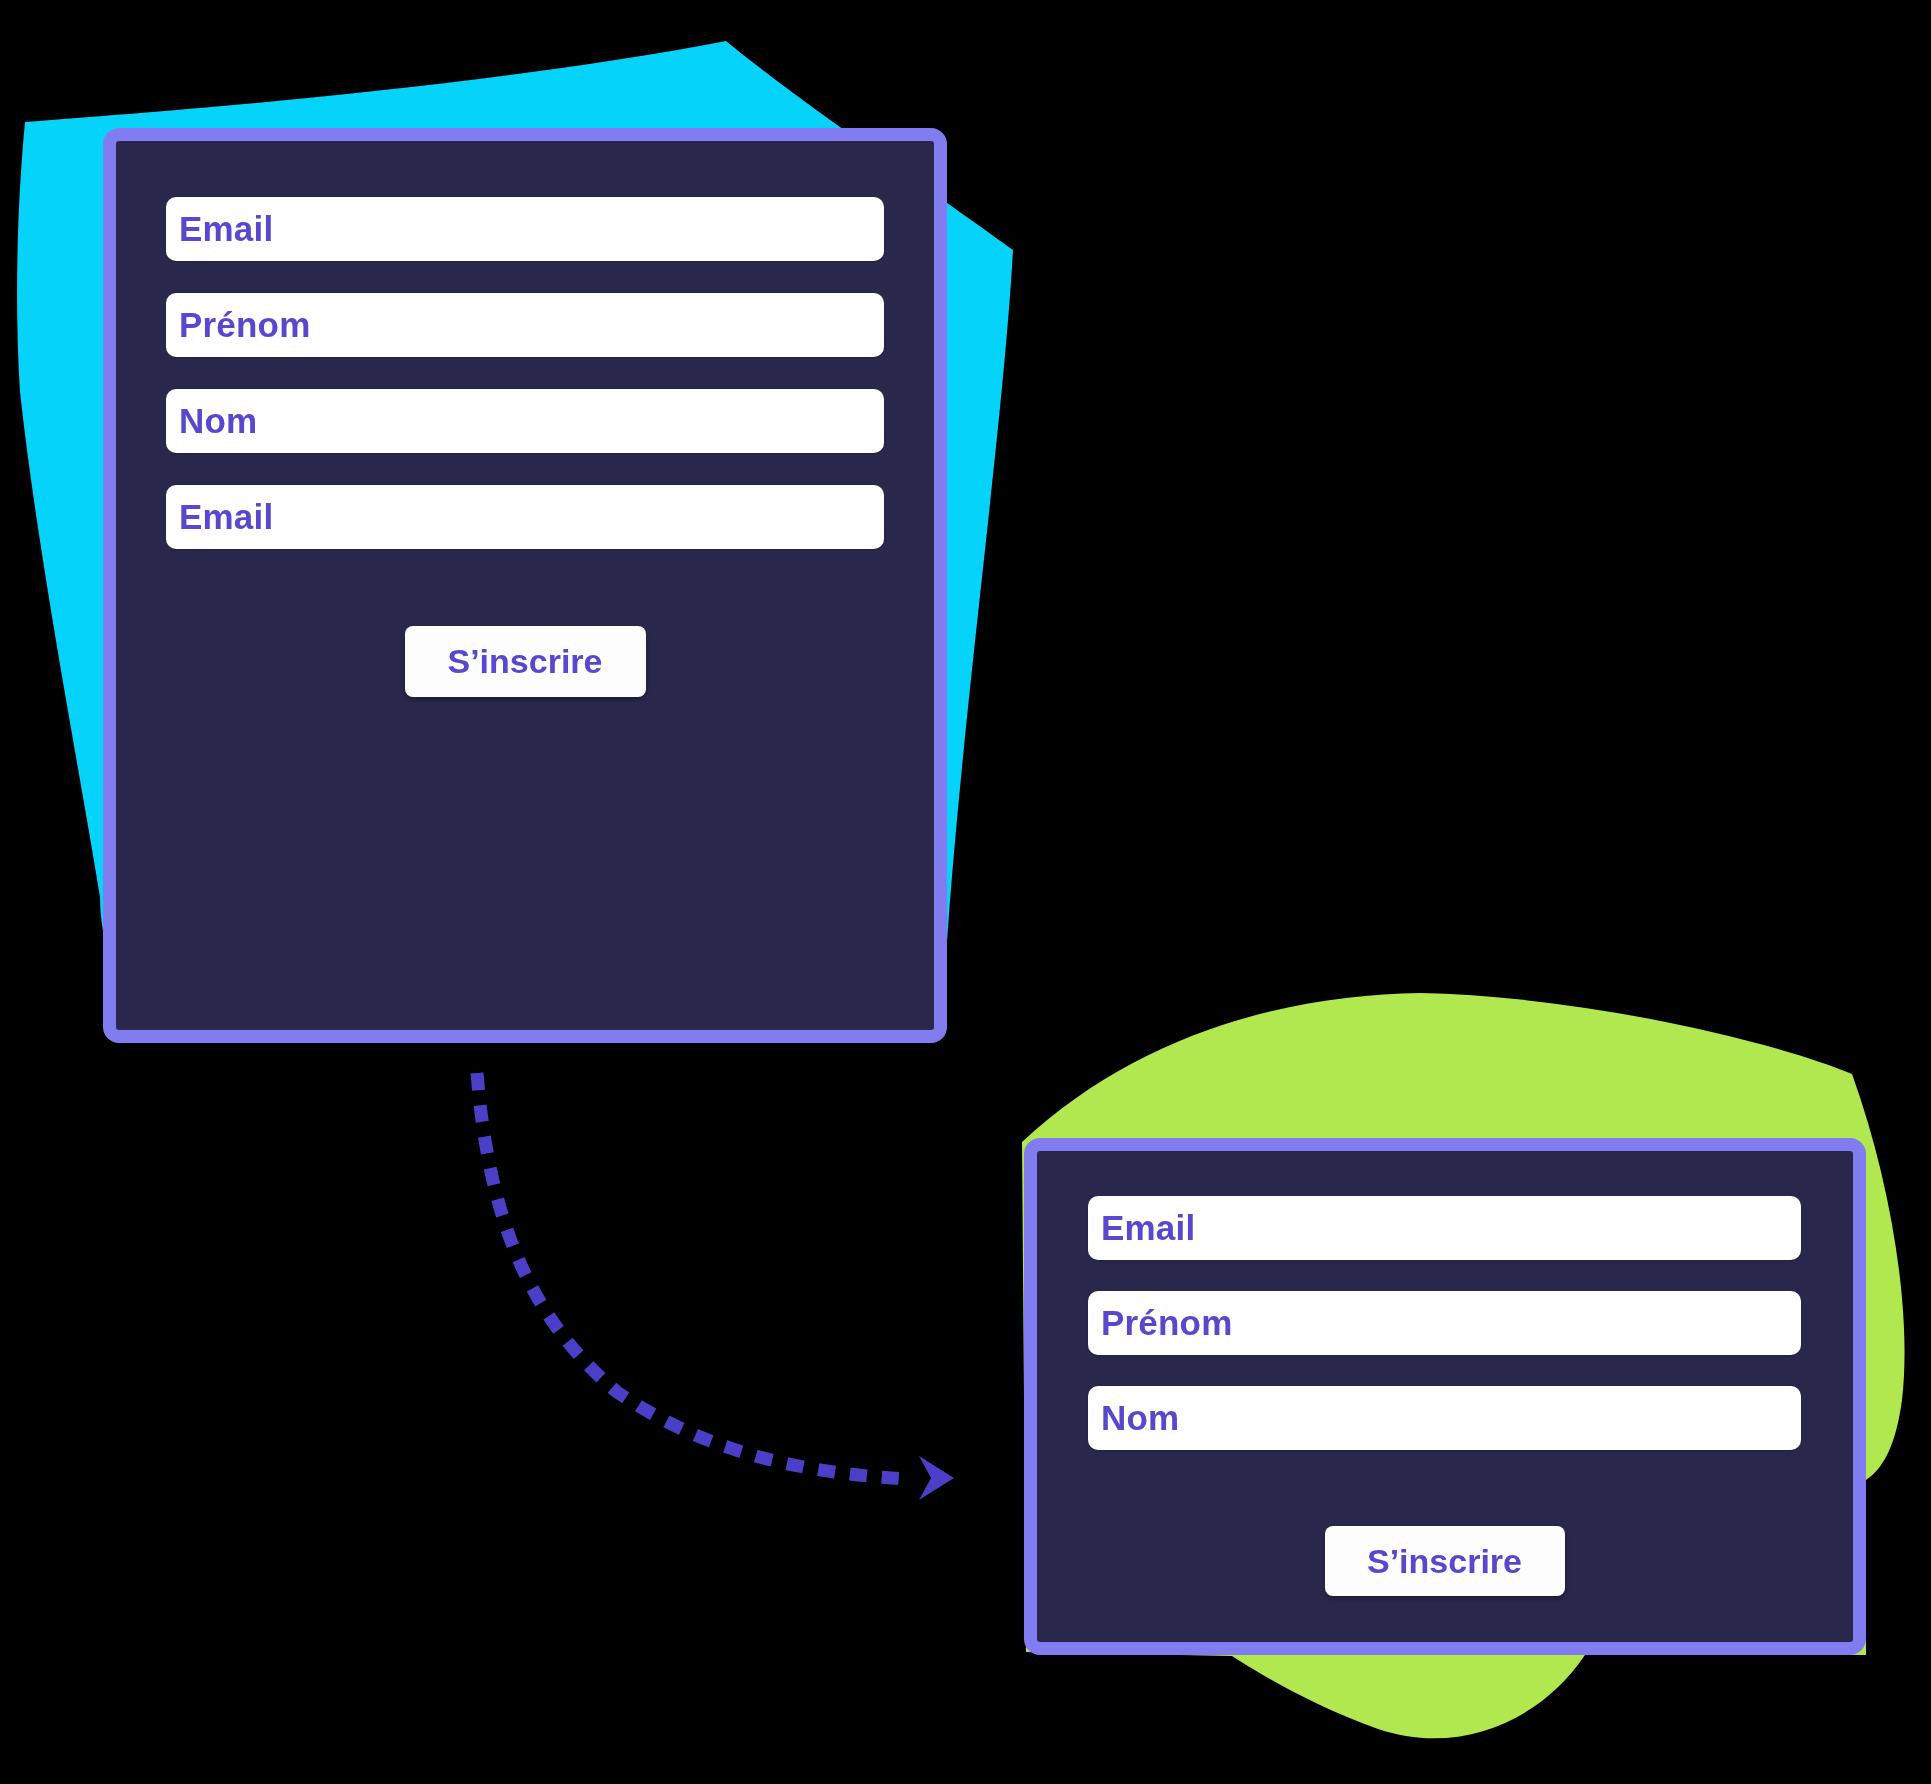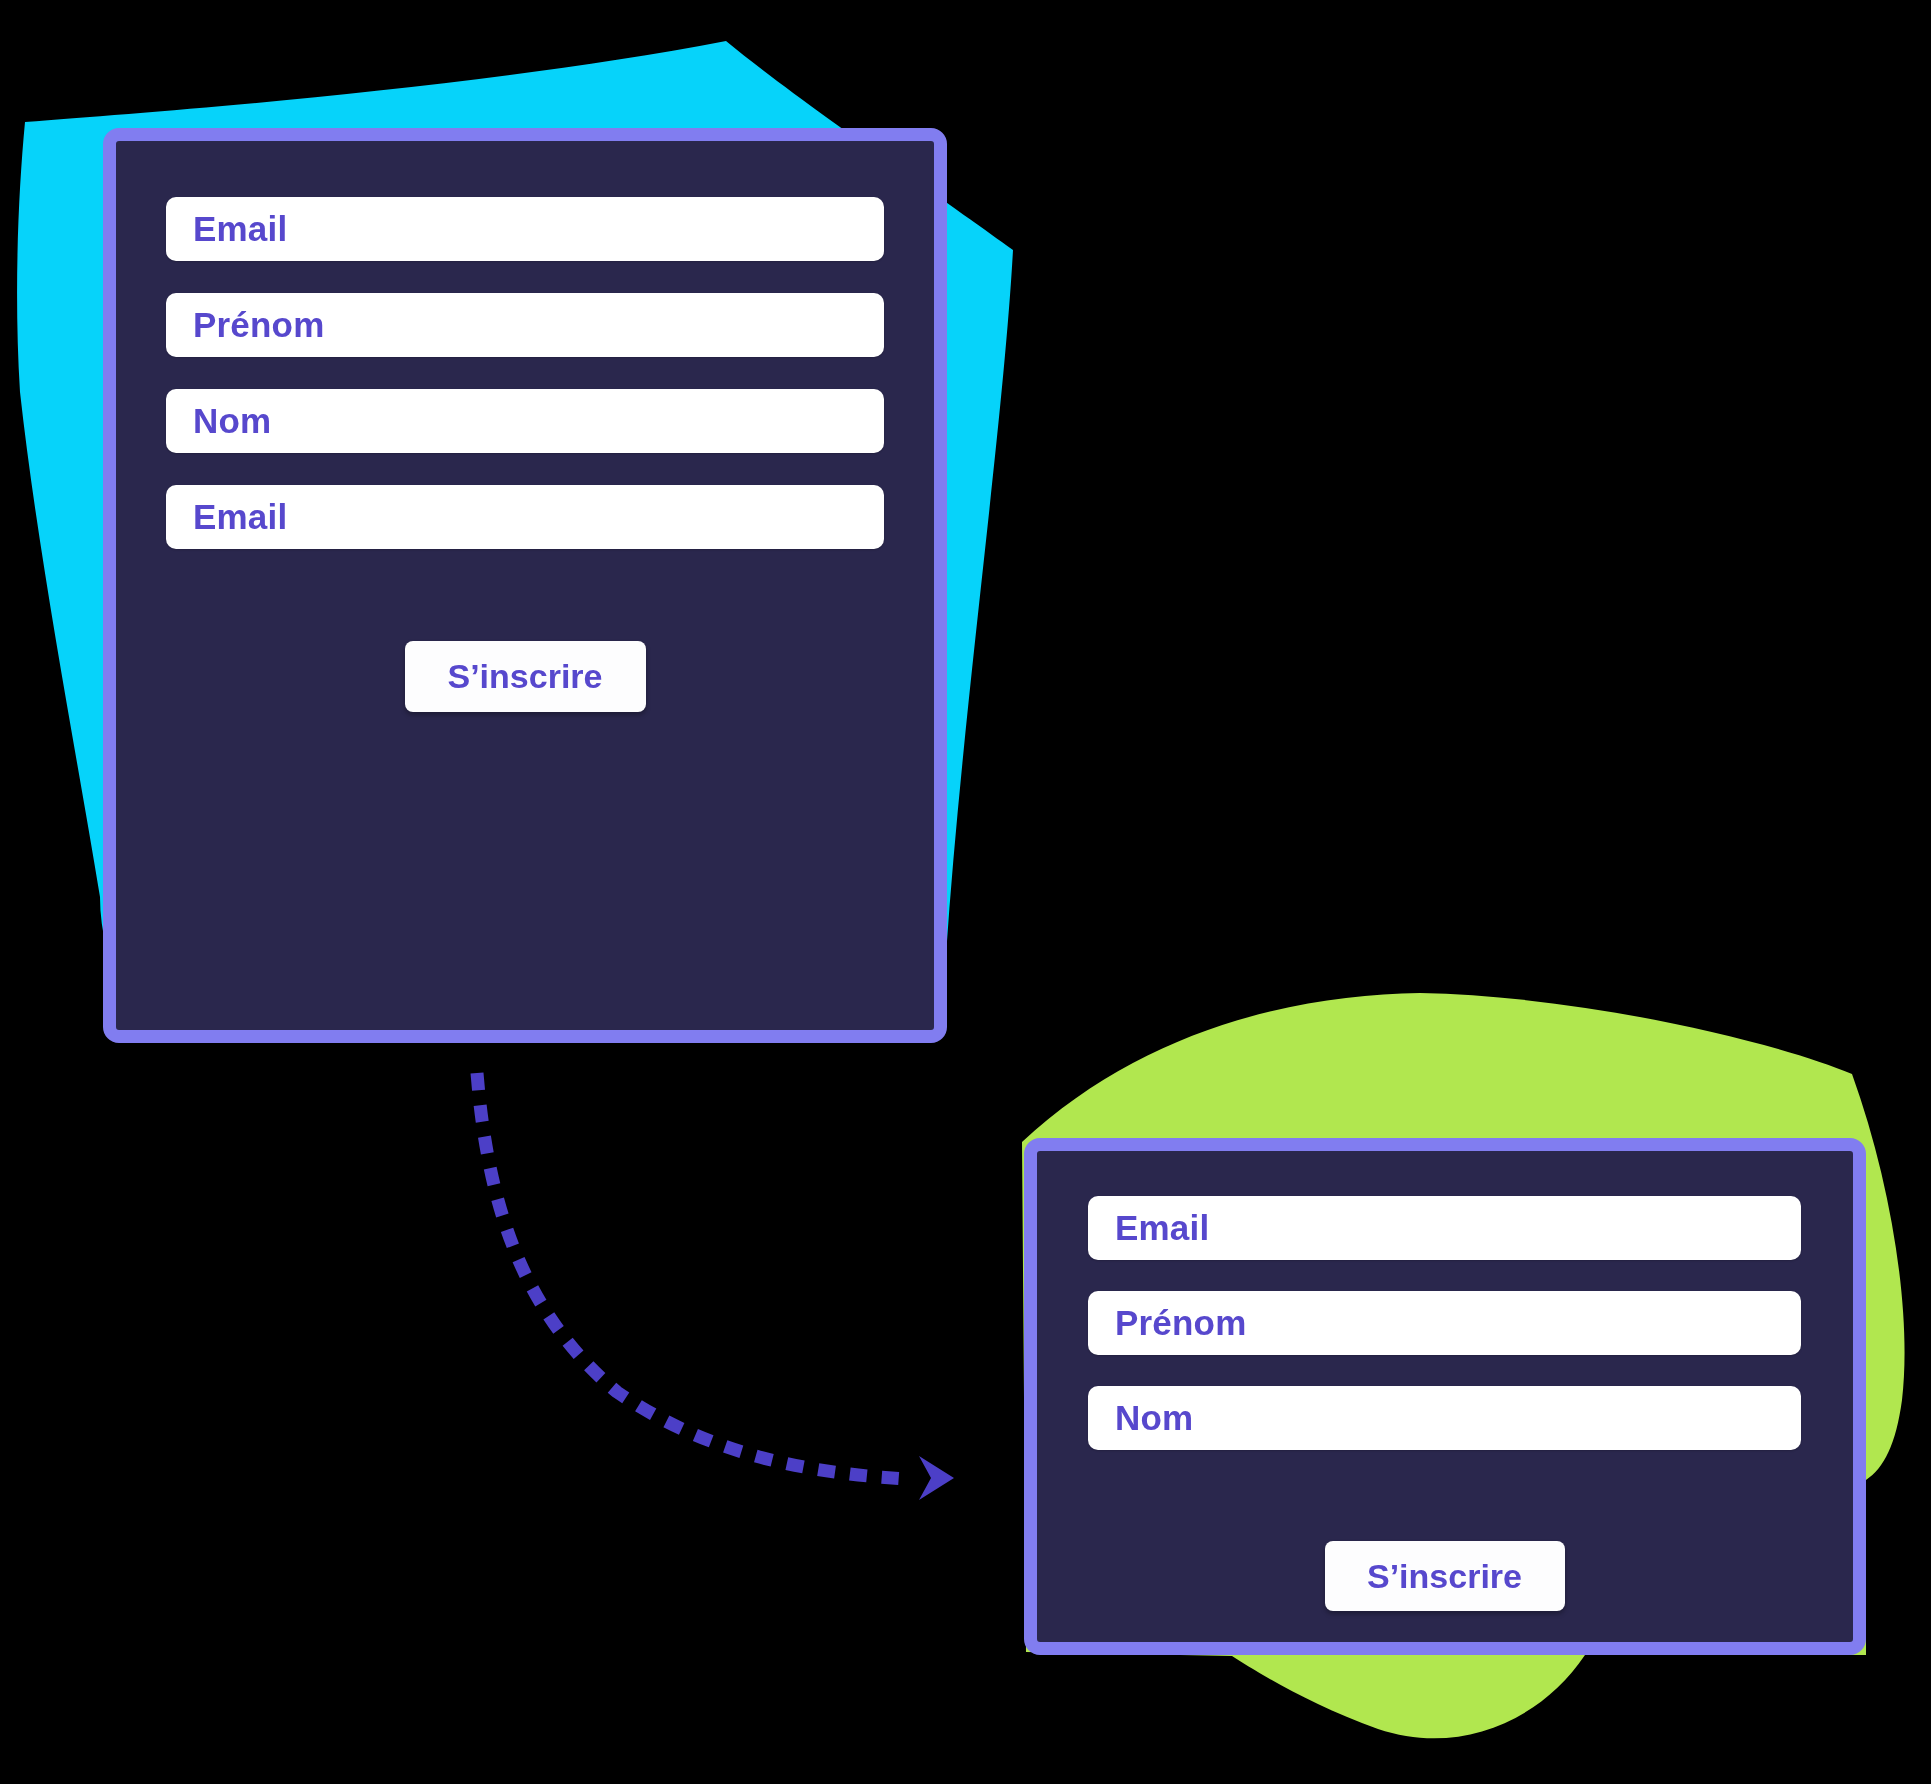--- a/index.html
+++ b/index.html
@@ -27,33 +27,33 @@
   .card-short{
     left:1024px;top:1138px;width:842px;height:517px;
     padding:45px 52px 0 51px;
     gap:31px;
   }
   .field{
     height:64px;flex:0 0 64px;
     background:var(--field_bg,#fff);
     border-radius:10px;
     display:flex;align-items:center;
-    padding:0 18px 0 27px;
+    padding:0 18px 0 13px;
     box-sizing:border-box;
     box-shadow:0 1px 2px rgba(0,0,0,.18);
   }
   .field span{
     color:var(--label_purple,#5748cd);
     font-size:35px;font-weight:700;
     letter-spacing:.2px;
     white-space:nowrap;
   }
   .submit{
     align-self:center;
-    margin-top:60px;
+    margin-top:45px;
     width:241px;height:71px;flex:0 0 71px;
     background:var(--button_bg,#fdfdfe);
     border:none;border-radius:8px;
     color:var(--label_purple,#5748cd);
     font-family:"Liberation Sans", sans-serif;
     font-size:34px;font-weight:700;
     box-shadow:0 3px 5px rgba(0,0,0,.3);
     cursor:pointer;
   }
   .card-short .submit{width:240px;height:70px;flex:0 0 70px;}

